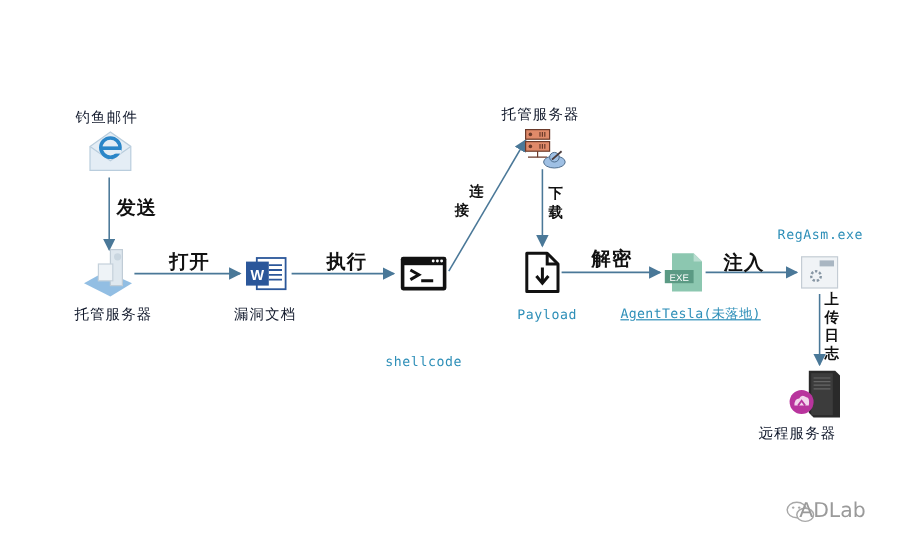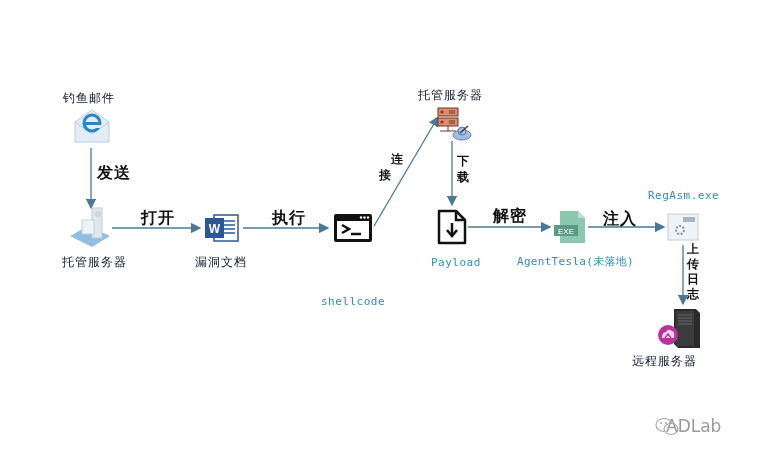--- a/index.html
+++ b/index.html
@@ -124,21 +124,21 @@
 <div class="edge-label" style="left:493px;top:206px;">解密</div>
 
 <div class="abs" style="left:552px;top:210px;width:36px;height:34px;">
   <svg width="36" height="34" viewBox="0 0 36 34">
     <path d="M8,1 L26,1 L33,8 L33,33 L8,33 Z" fill="#8cc7b0"></path>
     <path d="M26,1 L26,8 L33,8 Z" fill="#b9ddd0"></path>
     <rect x="2" y="15" width="24" height="11" fill="#5b9a84"></rect>
     <text x="14" y="24" font-size="8" fill="#fff" text-anchor="middle" font-family="Liberation Sans, sans-serif">EXE</text>
   </svg>
 </div>
-<div class="label mono" style="left:517px;top:254px;color:#2e8fb8;letter-spacing:0.3px;">AgentTesla(未落地)</div>
+<div class="label mono" style="left:517px;top:254px;color:#2e8fb8;letter-spacing:0.3px;text-decoration:underline;">AgentTesla(未落地)</div>
 
 <div class="edge-label" style="left:603px;top:209px;">注入</div>
 
 <div class="label mono" style="left:648px;top:189px;color:#2e8fb8;text-align:center;">RegAsm.exe</div>
 <div class="abs" style="left:667px;top:213px;width:32px;height:28px;">
   <svg width="32" height="28" viewBox="0 0 32 28">
     <rect x="1" y="1" width="30" height="26" fill="#f0f3f6" stroke="#c4ccd4"></rect>
     <rect x="16" y="4" width="12" height="5" fill="#a9b6c2"></rect>
     <circle cx="13" cy="17" r="4" fill="none" stroke="#8796a4" stroke-width="2" stroke-dasharray="2,1.5"></circle>
   </svg>

